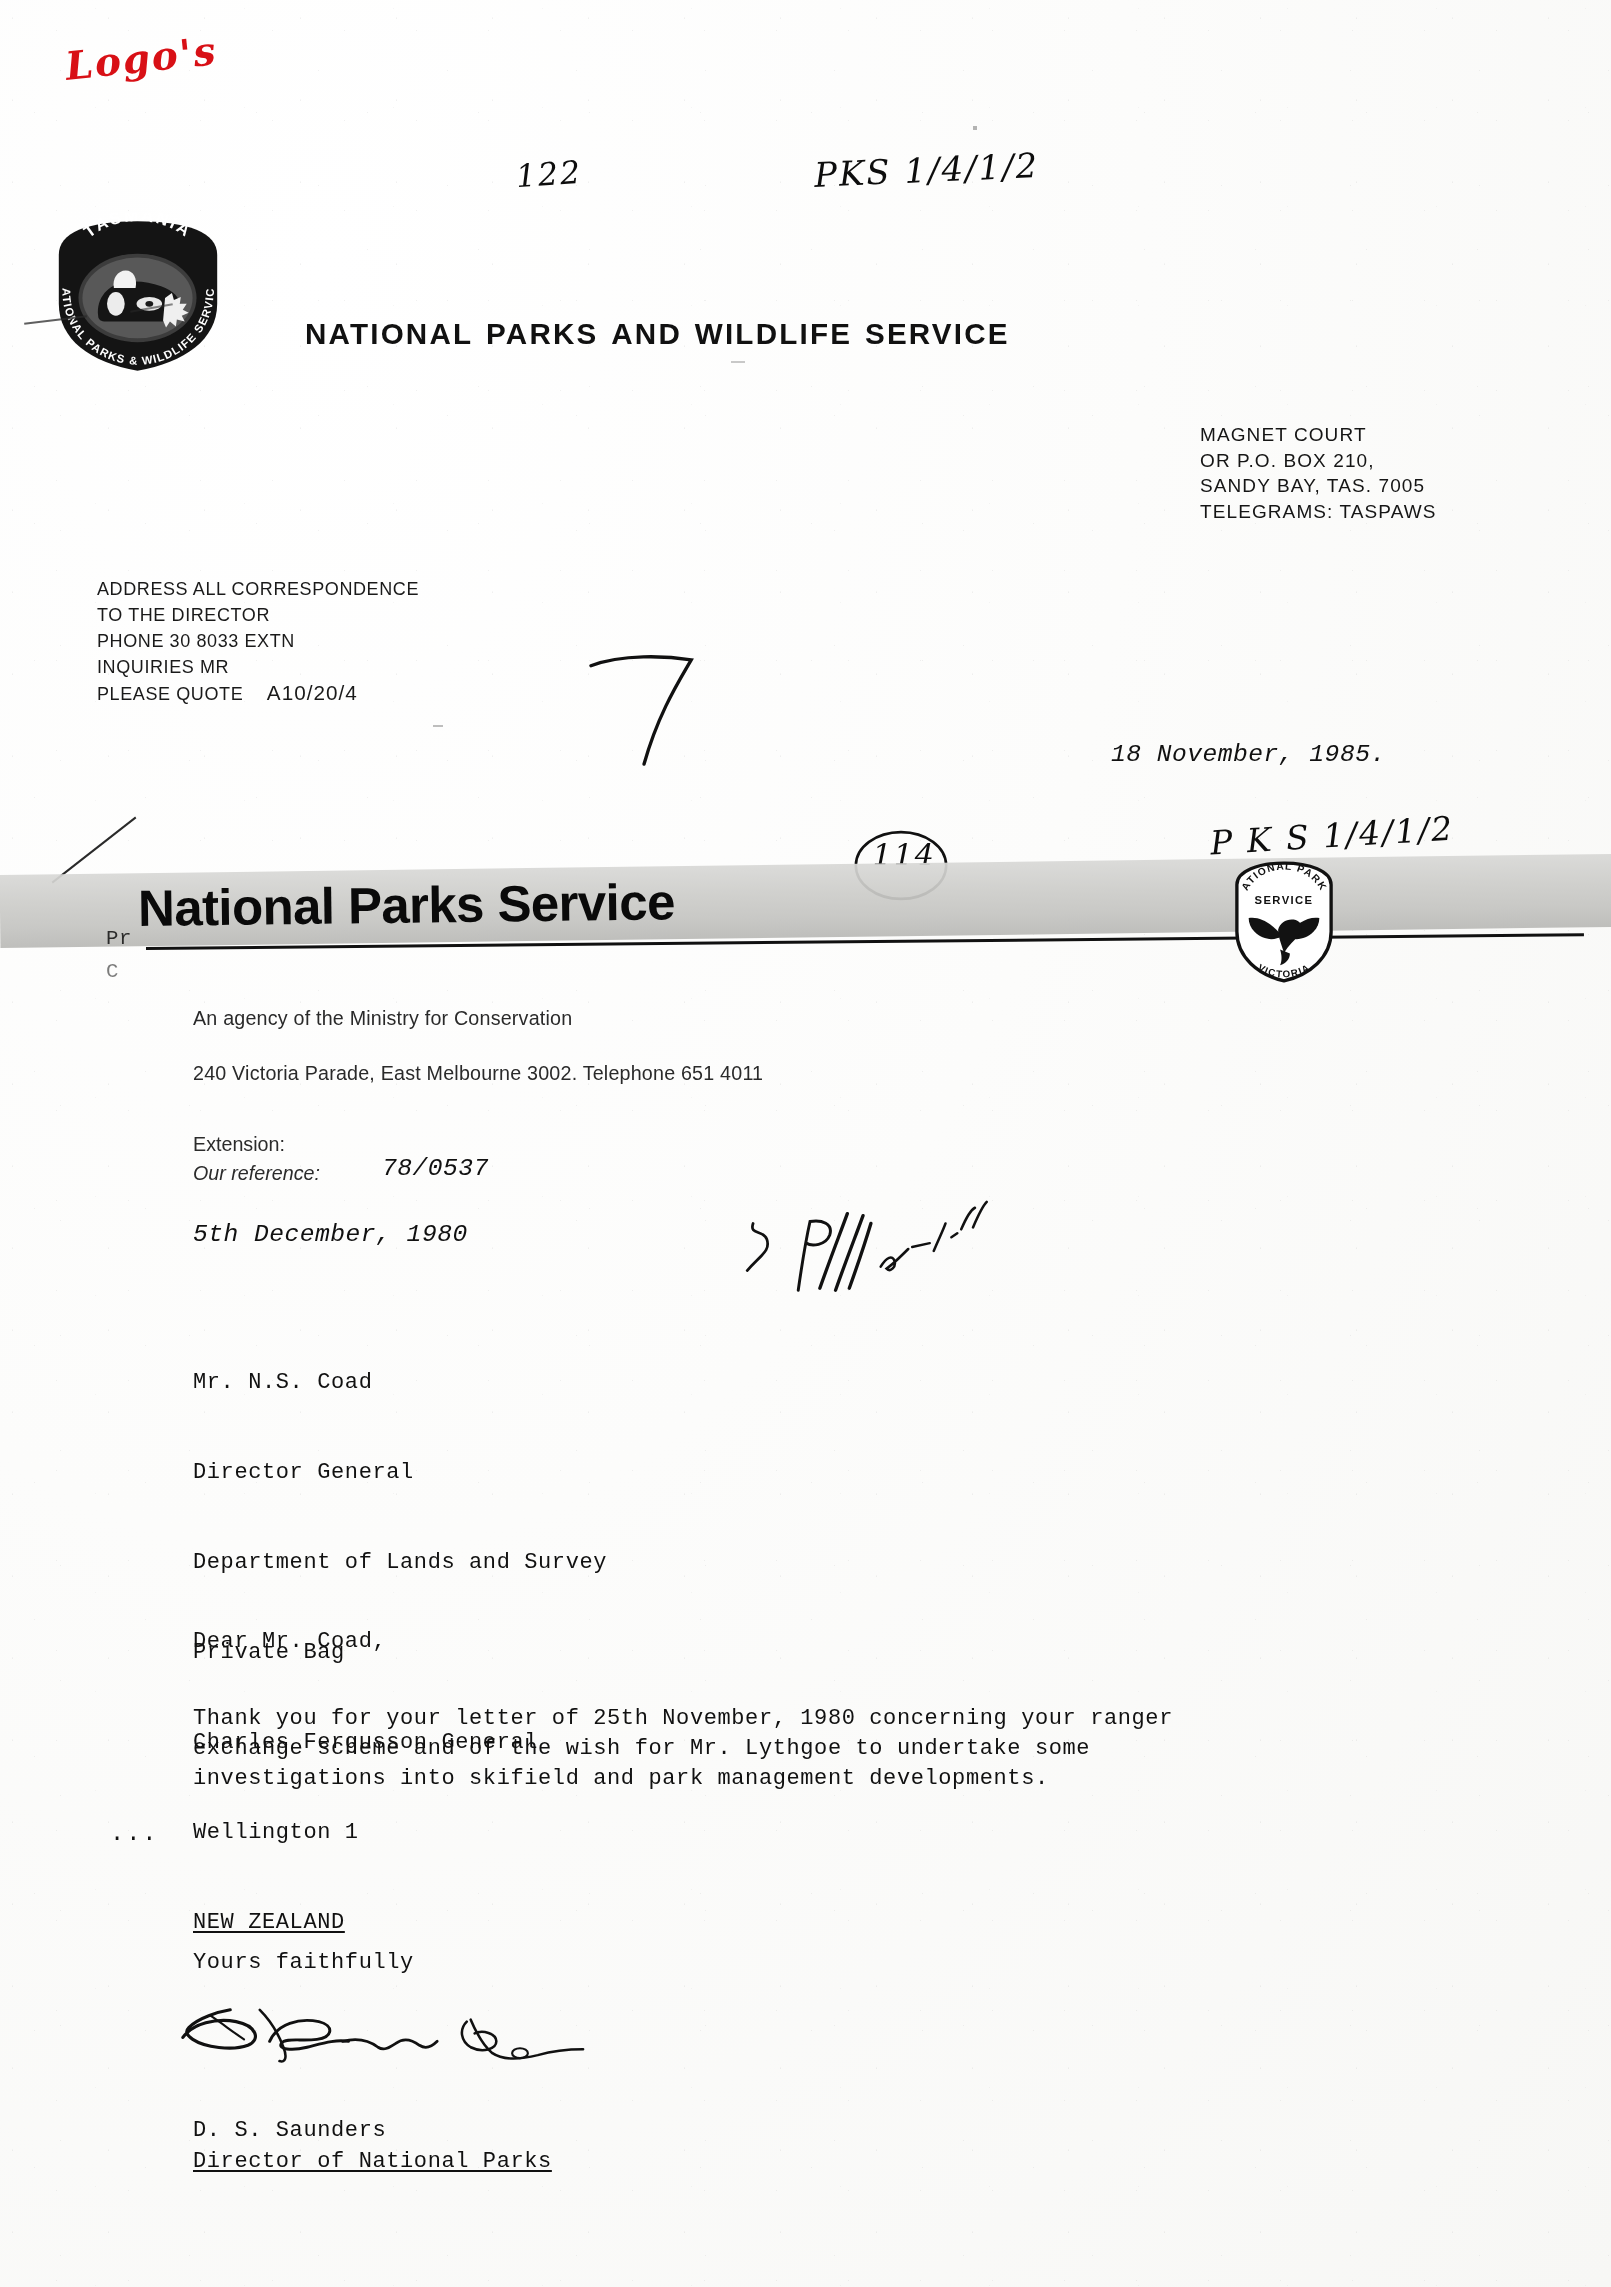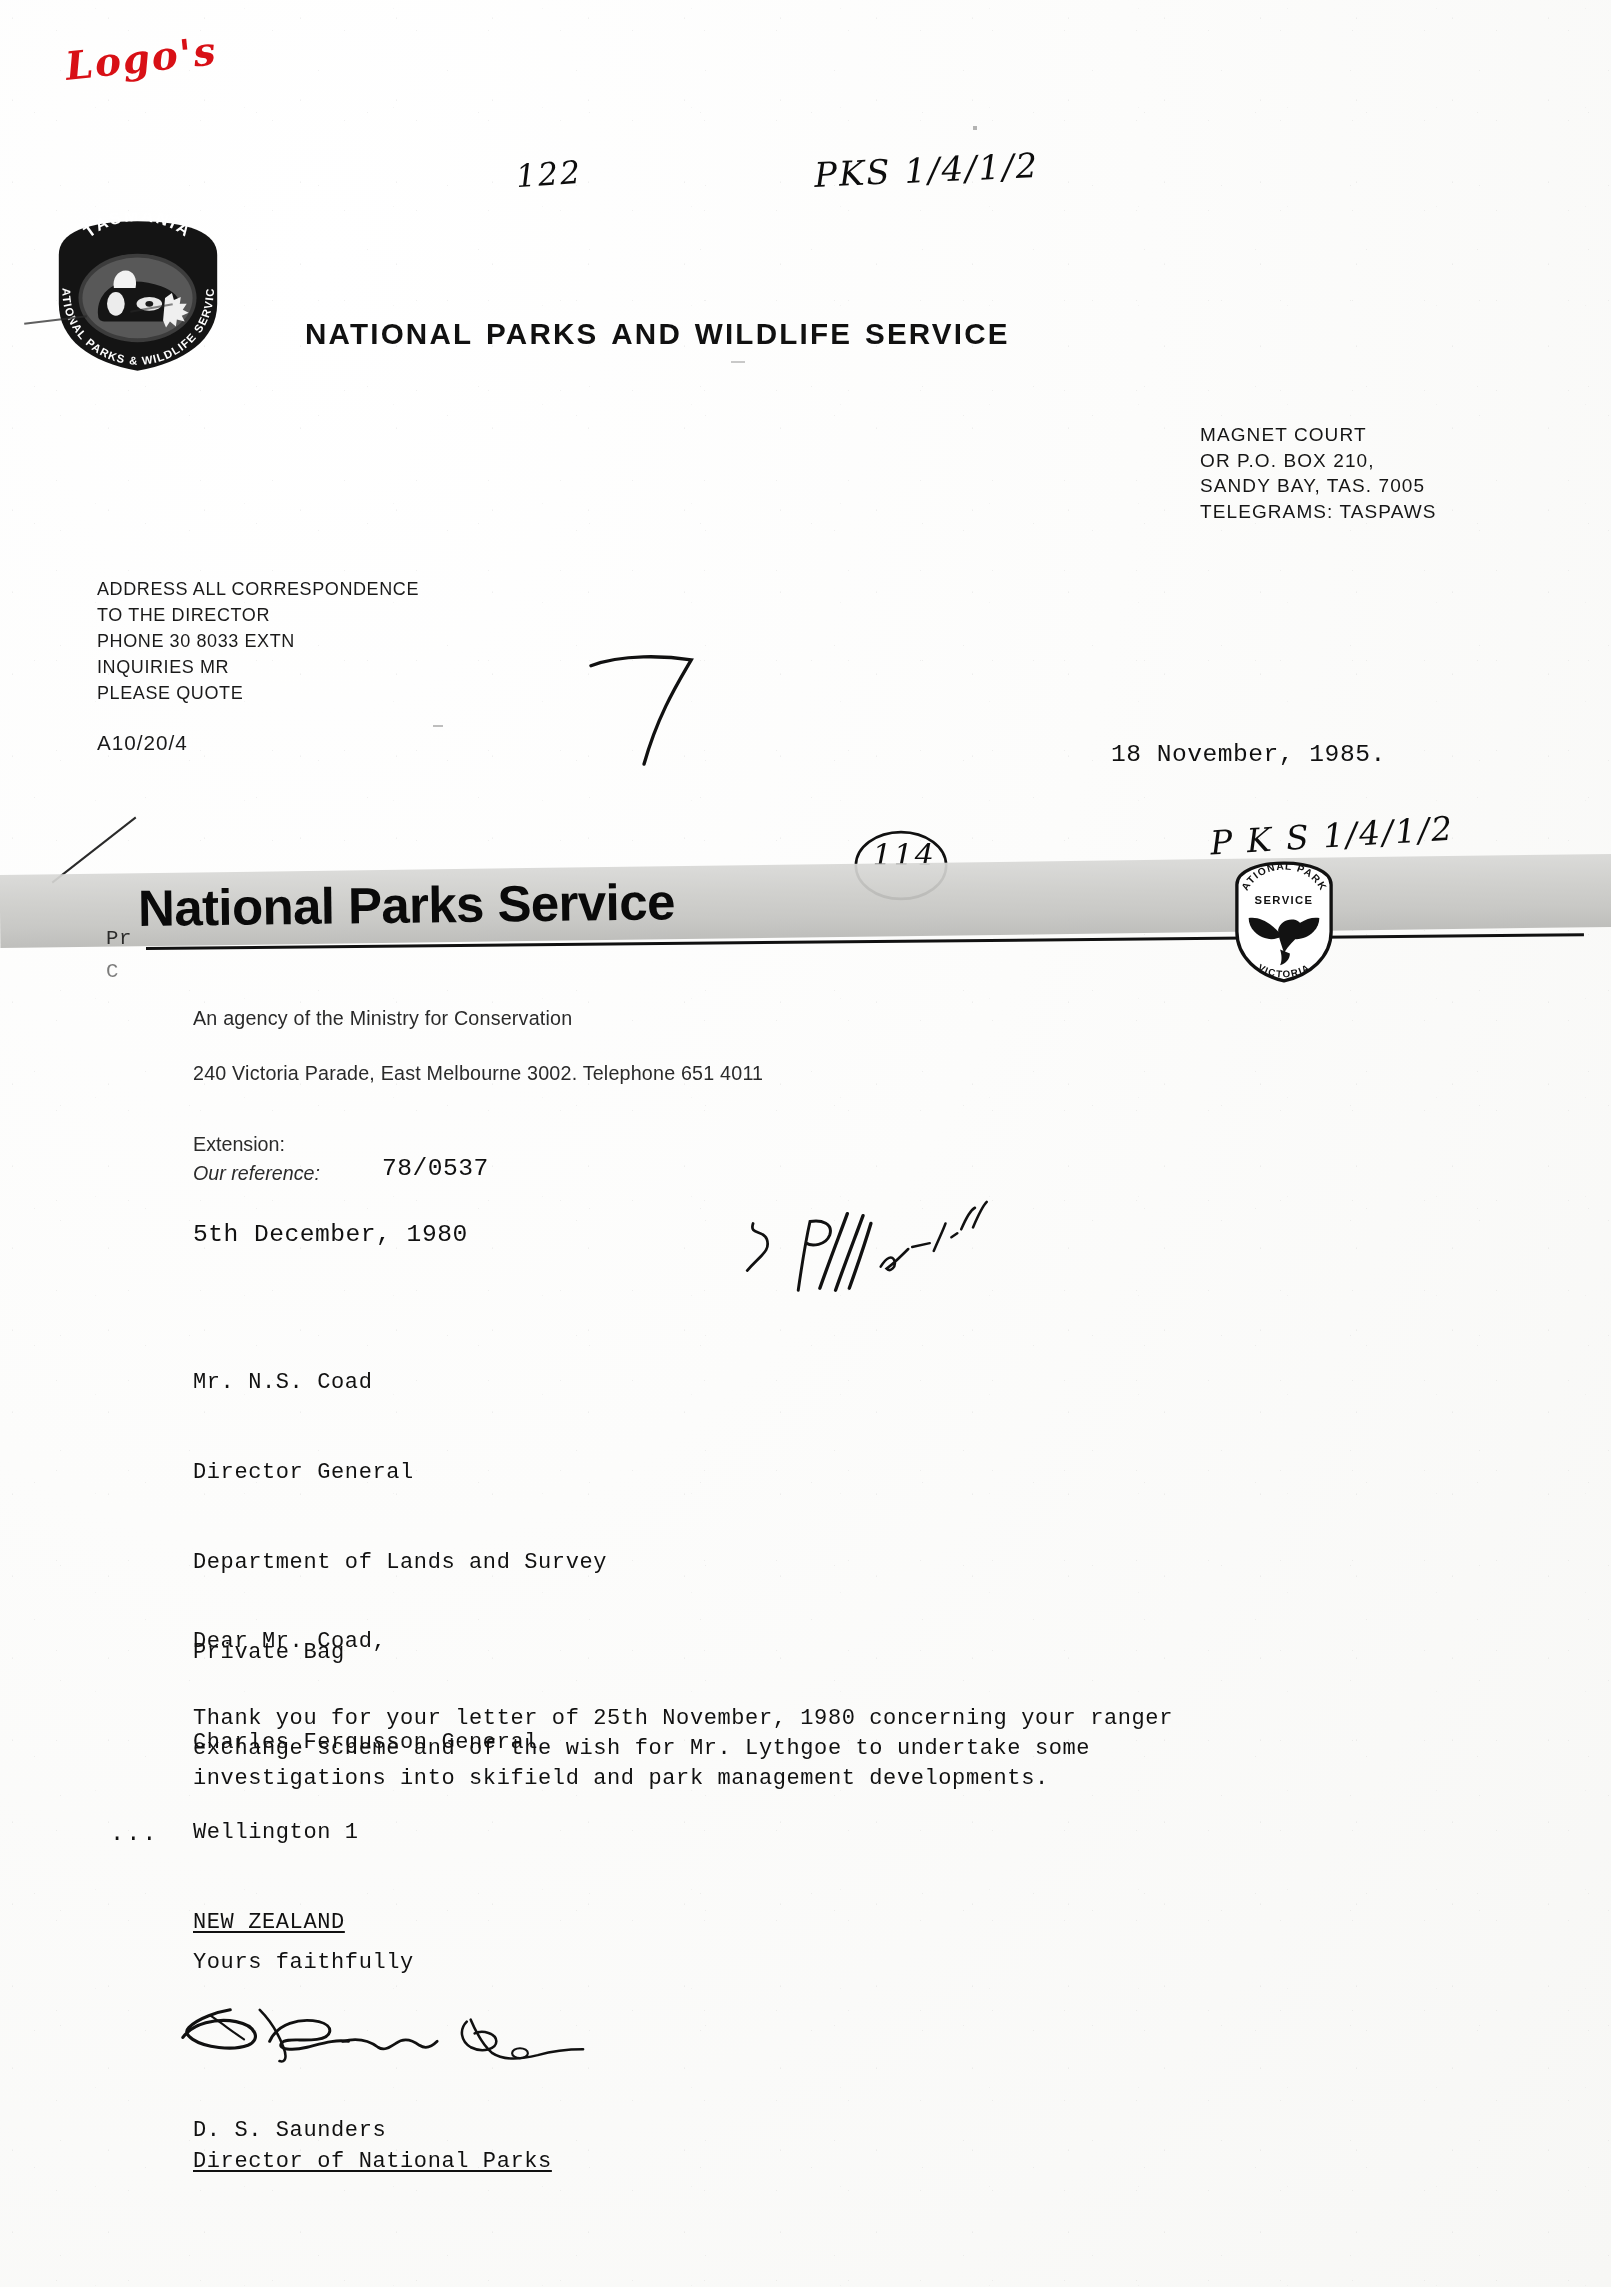--- a/index.html
+++ b/index.html
@@ -133,20 +133,21 @@
     color:#111;
     letter-spacing:0.6px;
     white-space:pre;
   }
   .tw-sm{
     font-family:"Liberation Mono","DejaVu Sans Mono",monospace;
     font-size:22.7px;
     color:#111;
     letter-spacing:0.5px;
     white-space:pre;
+    font-style:italic;
   }
   .meta-lbl{
     font-family:"Liberation Sans", sans-serif;
     font-size:19.7px;
     color:#2b2b2b;
     line-height:27.6px;
     white-space:pre;
   }
   .u{ text-decoration:underline; text-underline-offset:3px;}
 
@@ -214,21 +215,21 @@
     <div>OR P.O. BOX 210,</div>
     <div>SANDY BAY, TAS.  7005</div>
     <div>TELEGRAMS: TASPAWS</div>
   </div>
 
   <div class="abs addr-left" style="left:97px;top:576px;">
     <div>ADDRESS ALL CORRESPONDENCE</div>
     <div>TO THE DIRECTOR</div>
     <div>PHONE 30 8033 EXTN</div>
     <div>INQUIRIES MR</div>
-    <div style="display:flex;align-items:baseline;gap:23.6px;flex-direction:column;">
+    <div style="display:flex;align-items:baseline;gap:23.6px;">
       <span>PLEASE QUOTE</span>
       <span class="quote-val">A10/20/4</span>
     </div>
   </div>
 
   <div class="abs" style="left:583px;top:650px;">
     <svg width="128" height="118" viewBox="0 0 130 120" xmlns="http://www.w3.org/2000/svg" aria-hidden="true">
       <path d="M8 16 C40 4 84 6 110 10 C96 34 76 66 62 116" stroke="#111" stroke-width="3.4" fill="none" stroke-linecap="round"></path>
     </svg>
   </div>

